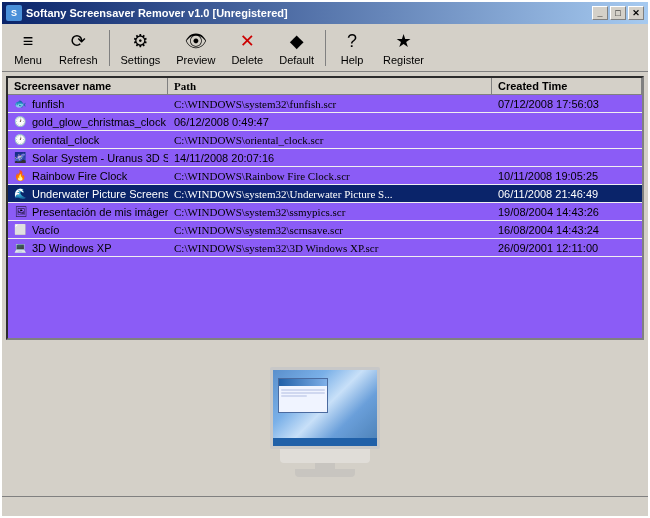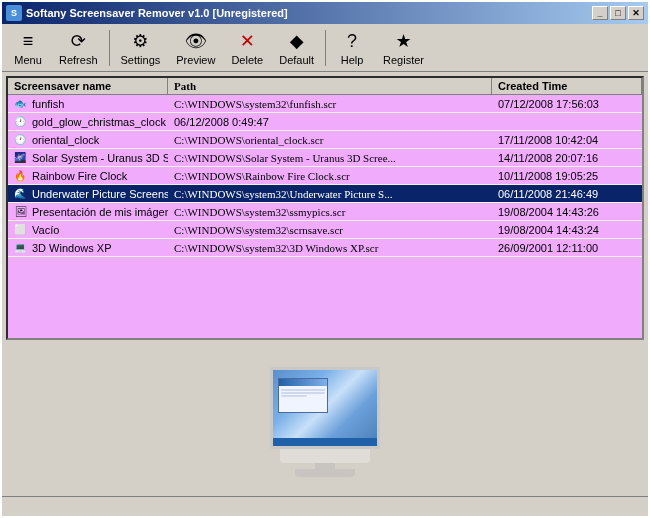--- a/index.html
+++ b/index.html
@@ -109,21 +109,21 @@
     .content-area {
       flex: 1;
       display: flex;
       flex-direction: column;
       background: #d4d0c8;
       padding: 4px;
       overflow: hidden;
     }
     .list-container {
       border: 2px inset #808080;
-      background: #f0abfc;
+      background: #8b5cf6;
       flex: 1;
       overflow-y: auto;
       margin-bottom: 12px;
     }
     .list-header {
       display: flex;
       background: #d4d0c8;
       border-bottom: 1px solid #808080;
       position: sticky;
       top: 0;
@@ -337,28 +337,26 @@
             <span>gold_glow_christmas_clock</span>
           </div>
           <div class="list-cell col-time">06/12/2008 0:49:47</div>
         </div>
         <div class="list-row">
           <div class="list-cell col-name">
             <span class="row-icon">🕐</span>
             <span>oriental_clock</span>
           </div>
           <div class="list-cell col-path">C:\WINDOWS\oriental_clock.scr</div>
-          <div class="list-cell col-time">17/11/2008 10:42:04</div>
         </div>
         <div class="list-row">
           <div class="list-cell col-name">
             <span class="row-icon">🌌</span>
             <span>Solar System - Uranus 3D Scre...</span>
           </div>
-          <div class="list-cell col-path">C:\WINDOWS\Solar System - Uranus 3D Scree...</div>
           <div class="list-cell col-time">14/11/2008 20:07:16</div>
         </div>
         <div class="list-row">
           <div class="list-cell col-name">
             <span class="row-icon">🔥</span>
             <span>Rainbow Fire Clock</span>
           </div>
           <div class="list-cell col-path">C:\WINDOWS\Rainbow Fire Clock.scr</div>
           <div class="list-cell col-time">10/11/2008 19:05:25</div>
         </div>
@@ -377,21 +375,21 @@
           </div>
           <div class="list-cell col-path">C:\WINDOWS\system32\ssmypics.scr</div>
           <div class="list-cell col-time">19/08/2004 14:43:26</div>
         </div>
         <div class="list-row">
           <div class="list-cell col-name">
             <span class="row-icon">⬜</span>
             <span>Vacío</span>
           </div>
           <div class="list-cell col-path">C:\WINDOWS\system32\scrnsave.scr</div>
-          <div class="list-cell col-time">19/08/2004 14:43:24</div>
+          <div class="list-cell col-time">16/08/2004 14:43:24</div>
         </div>
         <div class="list-row">
           <div class="list-cell col-name">
             <span class="row-icon">💻</span>
             <span>3D Windows XP</span>
           </div>
           <div class="list-cell col-path">C:\WINDOWS\system32\3D Windows XP.scr</div>
           <div class="list-cell col-time">26/09/2001 12:11:00</div>
         </div>
       </div>

